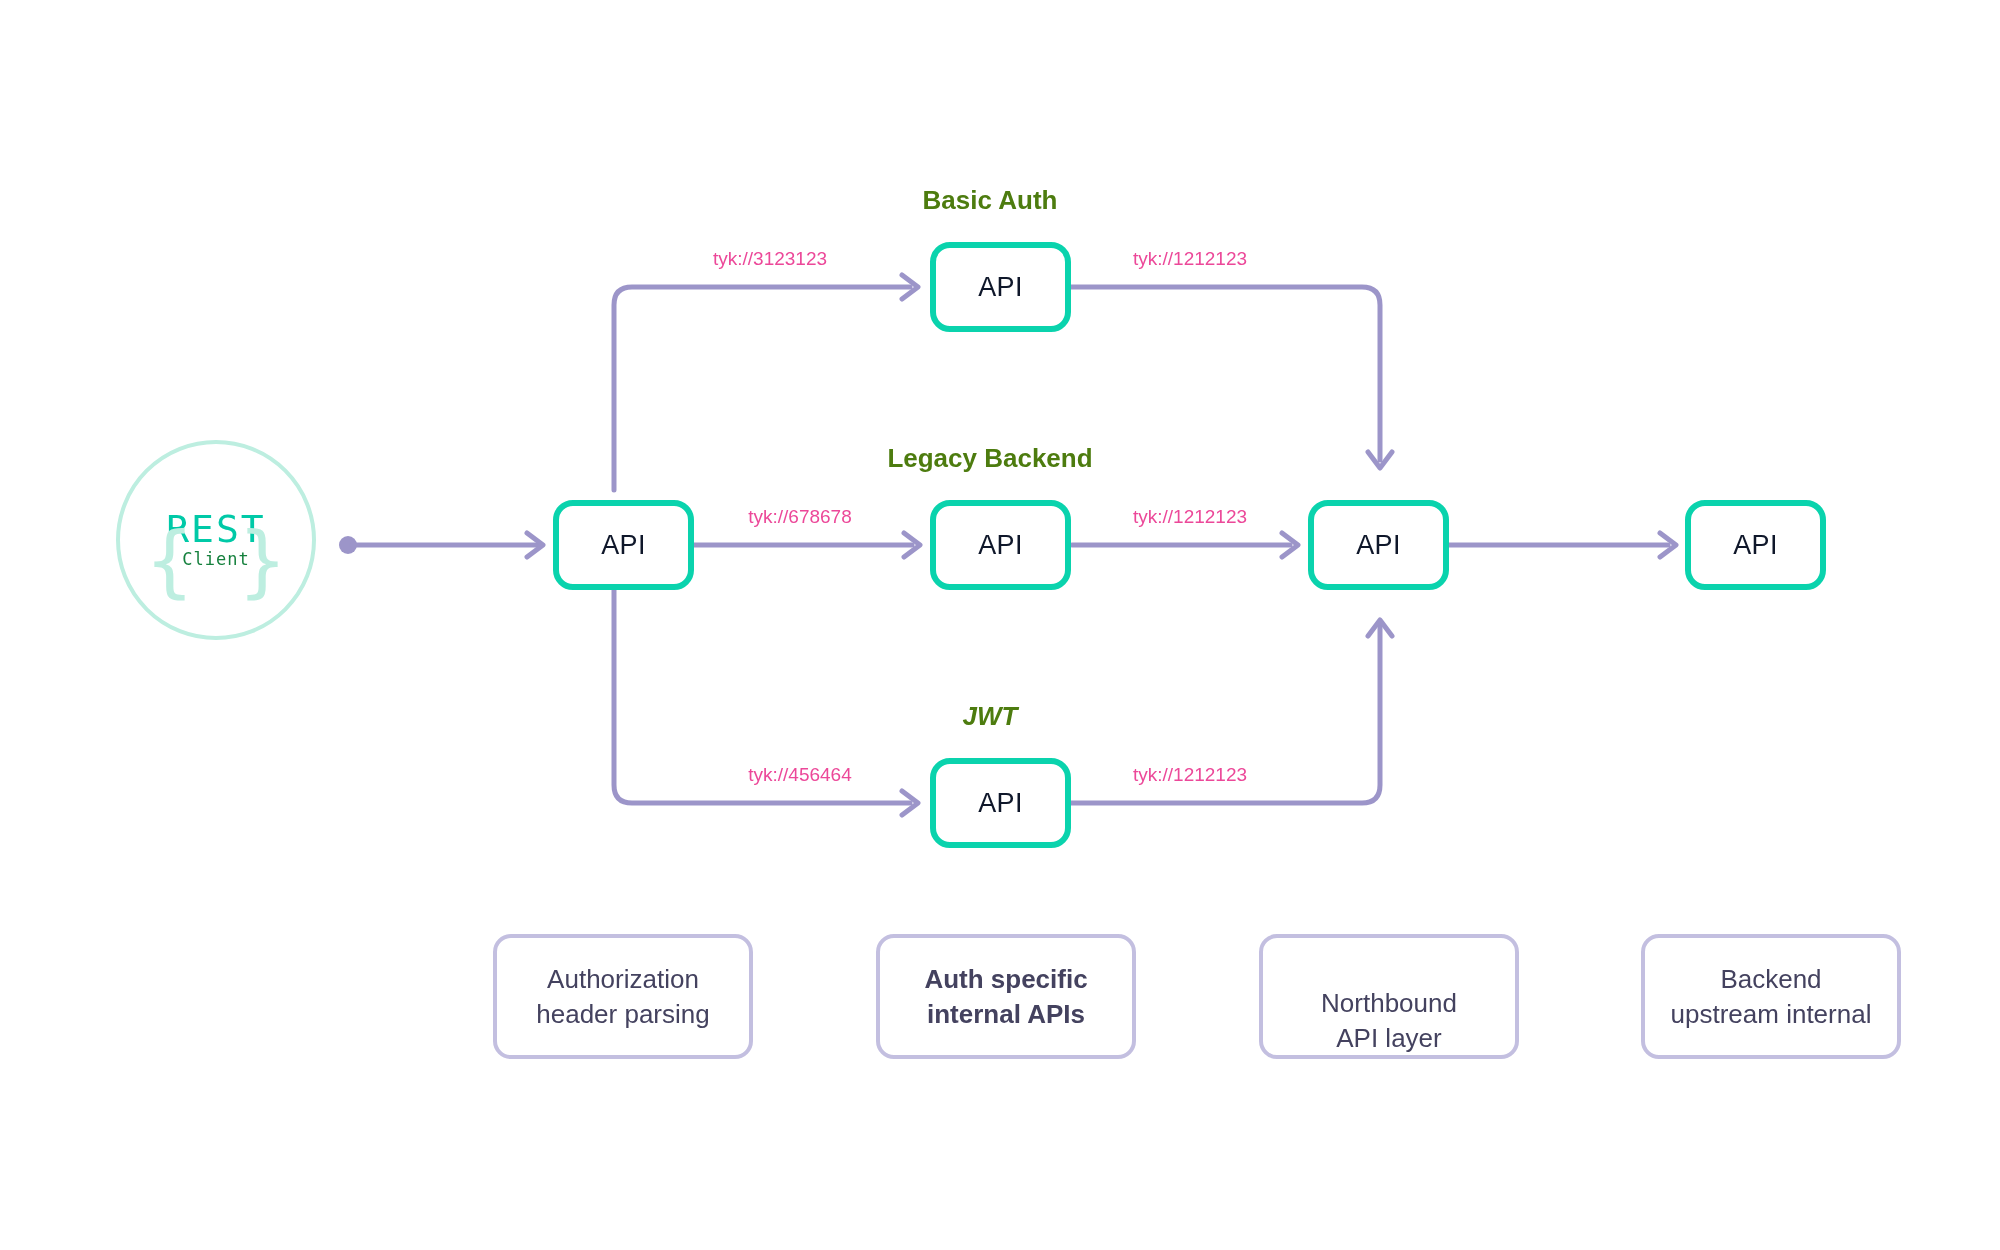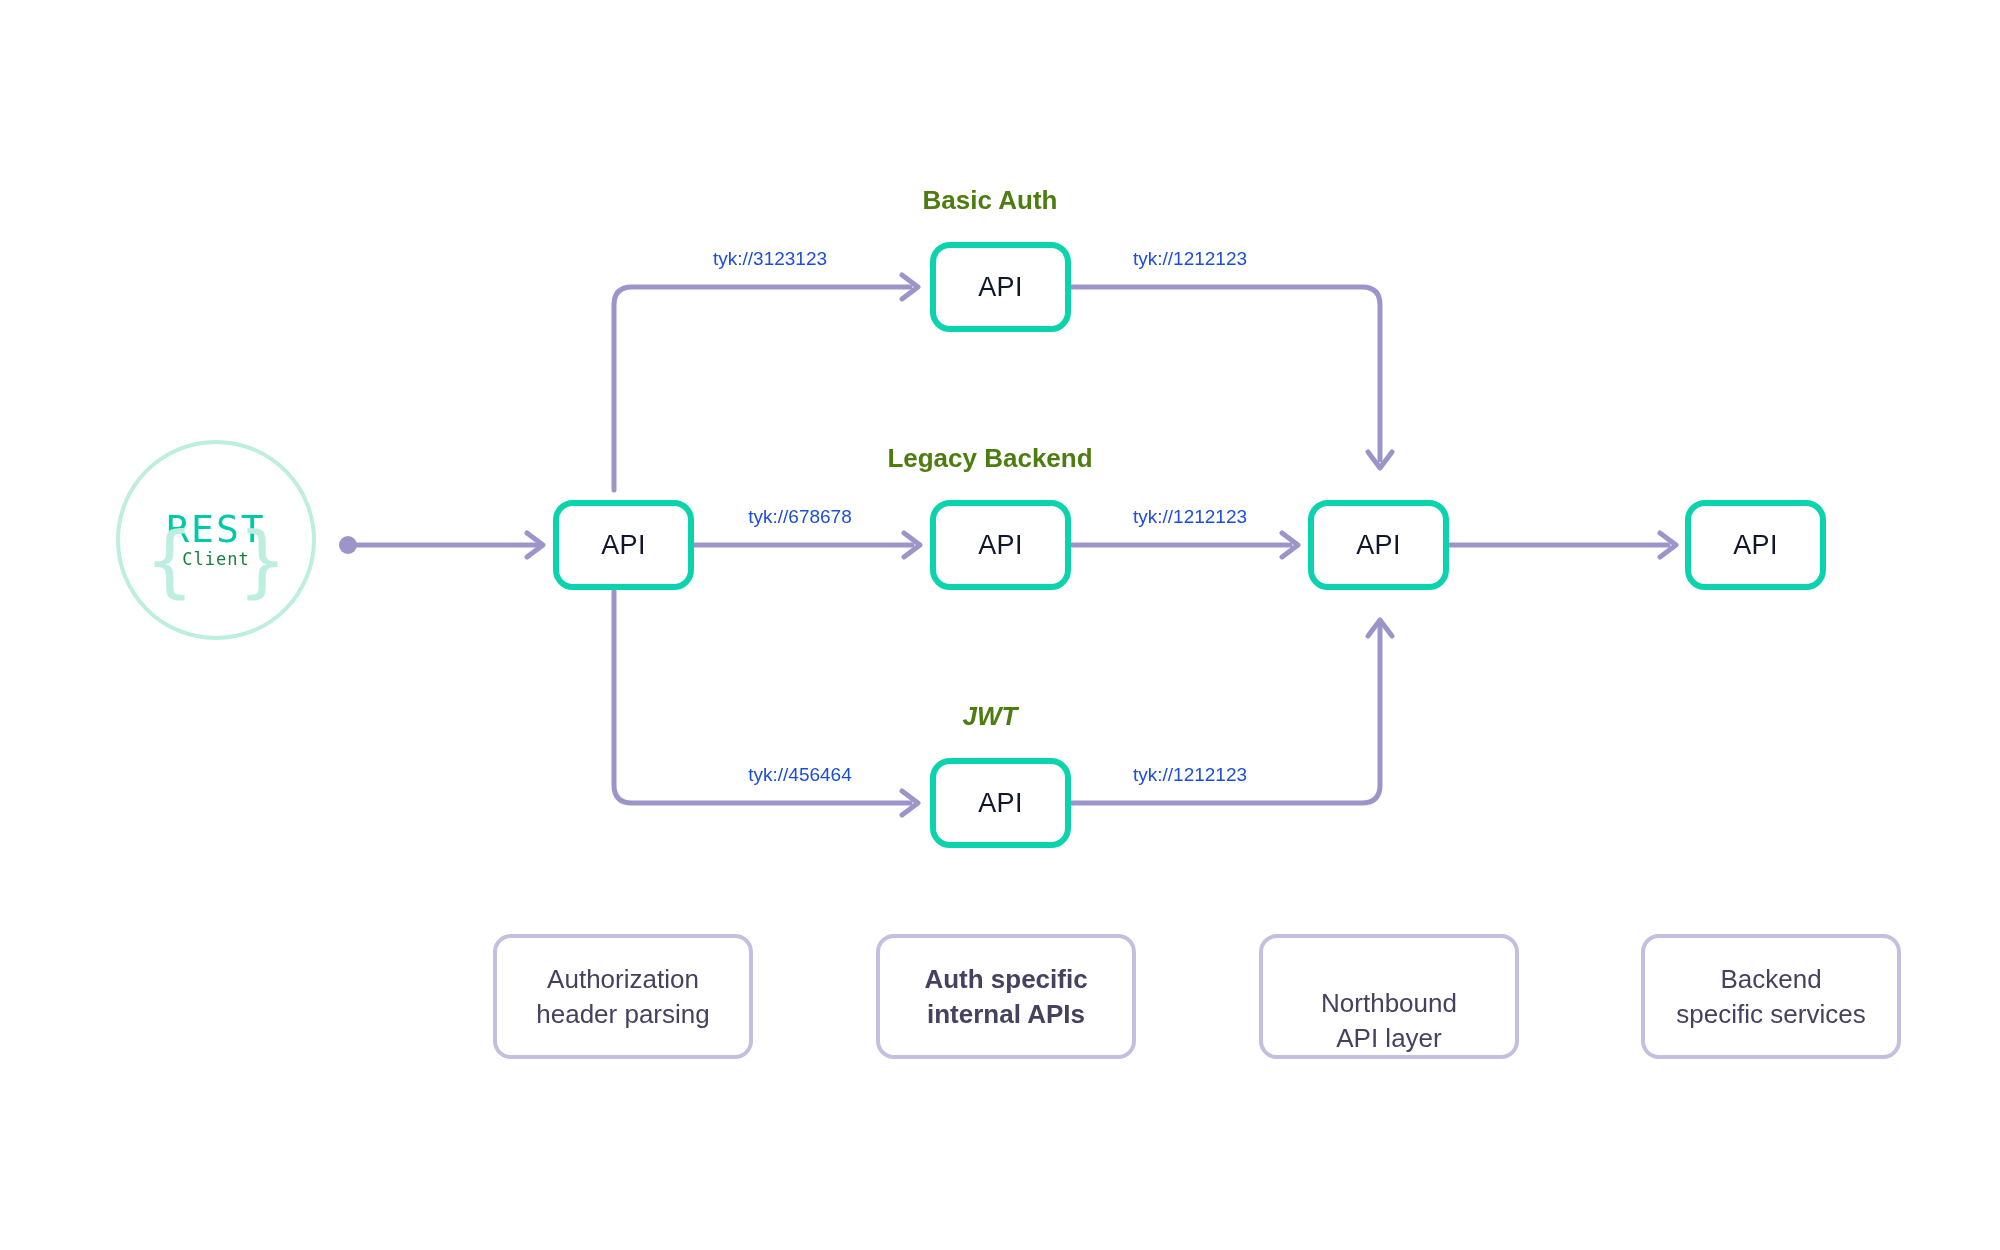--- a/index.html
+++ b/index.html
@@ -92,21 +92,21 @@
     font-weight: bold;
     color: #4d7c0f;
     text-align: center;
     white-space: nowrap;
   }
 
   
   .edge-label {
     position: absolute;
     font-size: 19px;
-    color: #1d4ed8;
+    color: #ec4899;
     white-space: nowrap;
     text-align: center;
   }
 
   
   .legend-box {
     position: absolute;
     box-sizing: border-box;
     border: 4px solid #c3bfe0;
     border-radius: 18px;
@@ -217,17 +217,17 @@
   <div class="legend-box" style="left:1259px; top:934px; width:260px; height:125px;align-items:flex-end;">
     <div>
       <div>Northbound</div>
       <div>API layer</div>
     </div>
   </div>
 
   <div class="legend-box" style="left:1641px; top:934px; width:260px; height:125px;">
     <div>
       <div>Backend</div>
-      <div>specific services</div>
+      <div>upstream internal</div>
     </div>
   </div>
 
 </div>
 
 </body></html>

